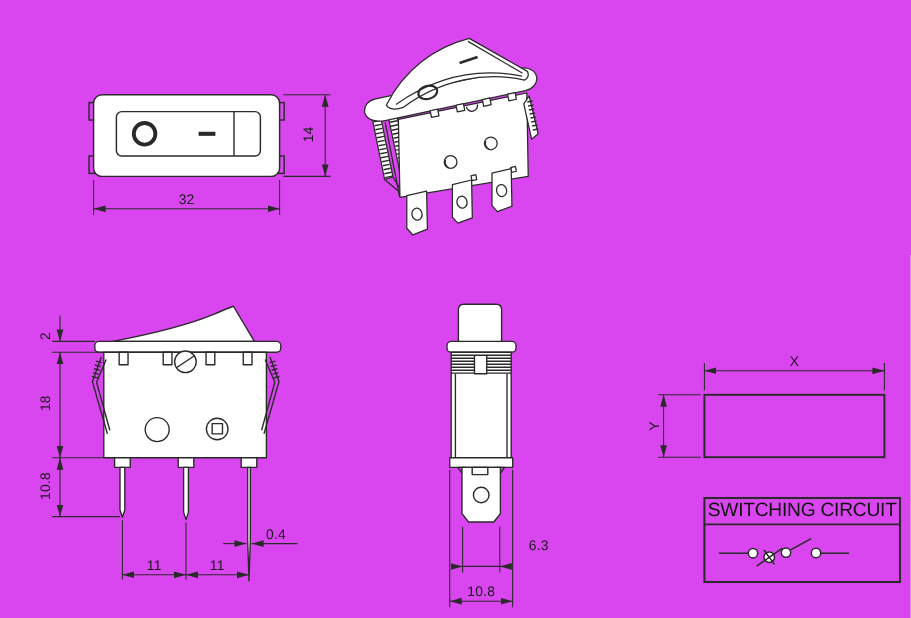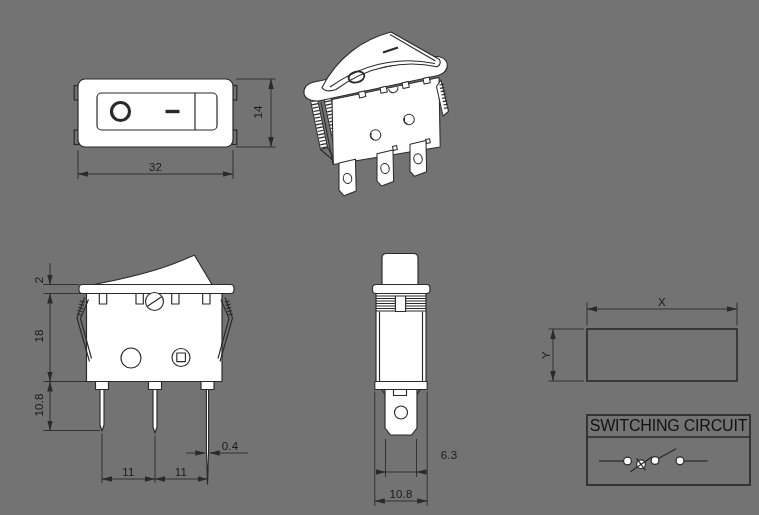--- a/index.html
+++ b/index.html
@@ -1,16 +1,16 @@
 <!DOCTYPE html>
 <html><head>
 <meta charset="utf-8">
 <style>
   html,body{margin:0;padding:0;background:#ffffff;}
-  #stage{position:relative;width:759px;height:515px;background:#737373;overflow:hidden;
+  #stage{position:relative;width:759px;height:515px;background:#d946ef;overflow:hidden;
          font-family:"Liberation Sans", sans-serif;}
   #stage svg{position:absolute;left:0;top:0;}
   .dim-label{position:absolute;transform:translate(-50%,-50%);font-size:11.5px;color:#1a1a1a;
              white-space:nowrap;letter-spacing:0.2px;}
   .dim-label.rot{transform:translate(-50%,-50%) rotate(-90deg);}
   .circuit-title{position:absolute;left:587px;top:416px;width:163px;height:20px;
                  display:flex;align-items:center;justify-content:center;
                  font-size:16px;letter-spacing:-0.2px;color:#111;white-space:nowrap;}
 </style>
 </head>

